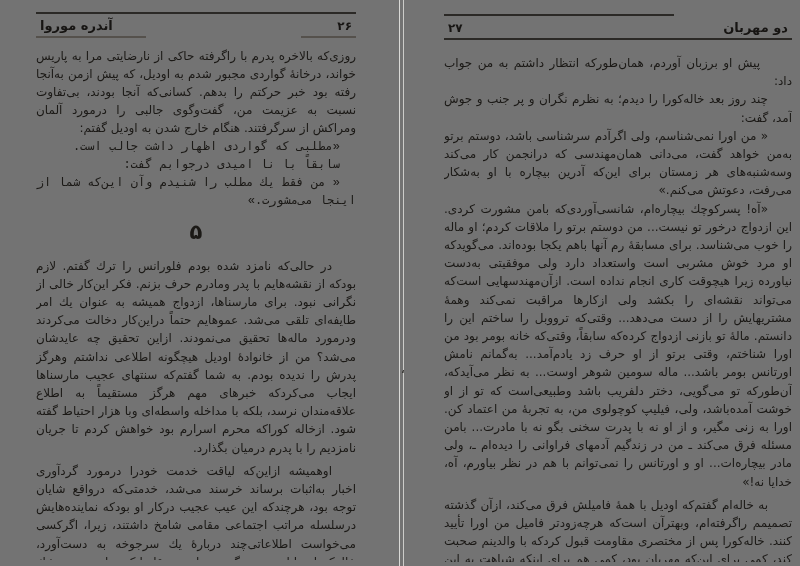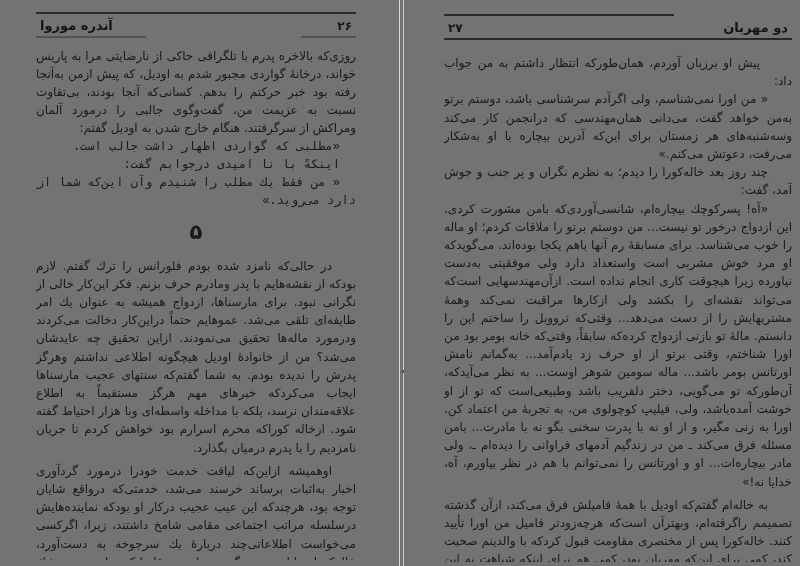--- a/index.html
+++ b/index.html
@@ -99,46 +99,46 @@
         <span class="head-title">آندره موروا</span>
         <span class="head-folio">۲۶</span>
       </div>
       <div class="rule-bottom-partial">
         <span class="rule-seg w-left"></span>
         <span class="rule-seg w-right"></span>
       </div>
     </header>
 
     <div class="body-text">
-      <p class="para">روزی‌که بالاخره پدرم با تلگرافی حاکی از نارضایتی مرا به پاریس خواند، درخانهٔ گواردی مجبور شدم به اودیل، که پیش ازمن به‌آنجا رفته بود خبر حرکتم را بدهم. کسانی‌که آنجا بودند، بی‌تفاوت نسبت به عزیمت من، گفت‌وگوی جالبی را درمورد آلمان ومراکش از سرگرفتند. هنگام خارج شدن به اودیل گفتم:</p>
+      <p class="para">روزی‌که بالاخره پدرم با راگرفته حاکی از نارضایتی مرا به پاریس خواند، درخانهٔ گواردی مجبور شدم به اودیل، که پیش ازمن به‌آنجا رفته بود خبر حرکتم را بدهم. کسانی‌که آنجا بودند، بی‌تفاوت نسبت به عزیمت من، گفت‌وگوی جالبی را درمورد آلمان ومراکش از سرگرفتند. هنگام خارج شدن به اودیل گفتم:</p>
       <p class="dlg">«مطلبی که گواردی اظهار داشت جالب است.</p>
-      <p class="dlg">اینکهً با نا امیدی درجوابم گفت:</p>
-      <p class="dlg">« من فقط یك مطلب را شنیدم وآن این‌که شما از دارد می‌روید.»</p>
+      <p class="dlg">سابقاً با نا امیدی درجوابم گفت:</p>
+      <p class="dlg">« من فقط یك مطلب را شنیدم وآن این‌که شما از اینجا می‌مشورت.»</p>
       <div class="chapter-number">۵</div>
       <p class="para indent">در حالی‌که نامزد شده بودم فلورانس را ترك گفتم. لازم بودکه از نقشه‌هایم با پدر ومادرم حرف بزنم. فکر این‌کار خالی از نگرانی نبود. برای مارسناها، ازدواج همیشه به عنوان یك امر طایفه‌ای تلقی می‌شد. عموهایم حتماً دراین‌کار دخالت می‌کردند ودرمورد ماله‌ها تحقیق می‌نمودند. ازاین تحقیق چه عایدشان می‌شد؟ من از خانوادهٔ اودیل هیچگونه اطلاعی نداشتم وهرگز پدرش را ندیده بودم. به شما گفتم‌که سنتهای عجیب مارسناها ایجاب می‌کردکه خبرهای مهم هرگز مستقیماً به اطلاع علاقه‌مندان نرسد، بلکه با مداخله واسطه‌ای وبا هزار احتیاط گفته شود. ازخاله کوراکه محرم اسرارم بود خواهش کردم تا جریان نامزدیم را با پدرم درمیان بگذارد.</p>
       <p class="para indent gap">اوهمیشه ازاین‌که لیاقت خدمت خودرا درمورد گردآوری اخبار به‌اثبات برساند خرسند می‌شد، خدمتی‌که درواقع شایان توجه بود، هرچندکه این عیب عجیب درکار او بودکه نماینده‌هایش درسلسله مراتب اجتماعی مقامی شامخ داشتند، زیرا، اگرکسی می‌خواست اطلاعاتی‌چند دربارهٔ یك سرجوخه به دست‌آورد، خاله‌کورا تنها از وزیر جنگ می‌توانست تقاضا کند، یادرمورد پزشك محلی لیموژ ازجراح بیمارستانهای پاریس. وقتی‌که اسم‌آقای ماله را</p>
     </div>
 
   </section>
 
   <section class="page page-right">
 
     <header class="running-head">
       <div class="rule-top broken"></div>
       <div class="head-row">
         <span class="head-folio">۲۷</span>
         <span class="head-title">دو مهربان</span>
       </div>
       <div class="rule-bottom-full"></div>
     </header>
 
     <div class="body-text">
       <p class="para indent-lg">پیش او برزبان آوردم، همان‌طورکه انتظار داشتم به من جواب داد:</p>
+      <p class="para indent">چند روز بعد خاله‌کورا را دیدم؛ به نظرم نگران و پر جنب و جوش آمد، گفت:</p>
       <p class="para indent">« من اورا نمی‌شناسم، ولی اگرآدم سرشناسی باشد، دوستم برتو به‌من خواهد گفت، می‌دانی همان‌مهندسی که درانجمن کار می‌کند وسه‌شنبه‌های هر زمستان برای این‌که آدرین بیچاره با او به‌شکار می‌رفت، دعوتش می‌کنم.»</p>
-      <p class="para indent">چند روز بعد خاله‌کورا را دیدم؛ به نظرم نگران و پر جنب و جوش آمد، گفت:</p>
       <p class="para indent">«آه! پسرکوچك بیچاره‌ام، شانسی‌آوردی‌که بامن مشورت کردی. این ازدواج درخور تو نیست... من دوستم برتو را ملاقات کردم؛ او ماله را خوب می‌شناسد. برای مسابقهٔ رم آنها باهم یکجا بوده‌اند. می‌گویدکه او مرد خوش مشربی است واستعداد دارد ولی موفقیتی به‌دست نیاورده زیرا هیچوقت کاری انجام نداده است. ازآن‌مهندسهایی است‌که می‌تواند نقشه‌ای را بکشد ولی ازکارها مراقبت نمی‌کند وهمهٔ مشتریهایش را از دست می‌دهد... وقتی‌که ترووبل را ساختم این را دانستم. مالهٔ تو بازنی ازدواج کرده‌که سابقاً، وقتی‌که خانه بومر بود من اورا شناختم، وقتی برتو از او حرف زد یادم‌آمد... به‌گمانم نامش اورتانس بومر باشد... ماله سومین شوهر اوست... به نظر می‌آیدکه، آن‌طورکه تو می‌گویی، دختر دلفریب باشد وطبیعی‌است که تو از او خوشت آمده‌باشد، ولی، فیلیپ کوچولوی من، به تجربهٔ من اعتماد کن. اورا به زنی مگیر، و از او نه با پدرت سخنی بگو نه با مادرت... بامن مسئله فرق می‌کند ـ من در زندگیم آدمهای فراوانی را دیده‌ام ـ، ولی مادر بیچاره‌ات... او و اورتانس را نمی‌توانم با هم در نظر بیاورم، آه، خدایا نه!»</p>
       <p class="para indent gap">به خاله‌ام گفتم‌که اودیل با همهٔ فامیلش فرق می‌کند، ازآن گذشته تصمیمم راگرفته‌ام، وبهترآن است‌که هرچه‌زودتر فامیل من اورا تأیید کنند. خاله‌کورا پس از مختصری مقاومت قبول کردکه با والدینم صحبت کند، کمی برای این‌که مهربان بود، کمی هم برای اینکه شباهت به این سفرای سالخورده داشت‌که به‌مذاکره و وساطت اشتیاق فراوان دارند و فرا رسیدن دوران مشکلات بین‌المللی را می‌بینند، درعین‌حال باترس چون‌که صلح را دوست دارند وهم با لذتی پنهانی زیراکه این امر به آنها اجازه می‌دهد که</p>
     </div>
 
   </section>
 
   <span class="margin-mark">،</span>
 
 </div>
 

